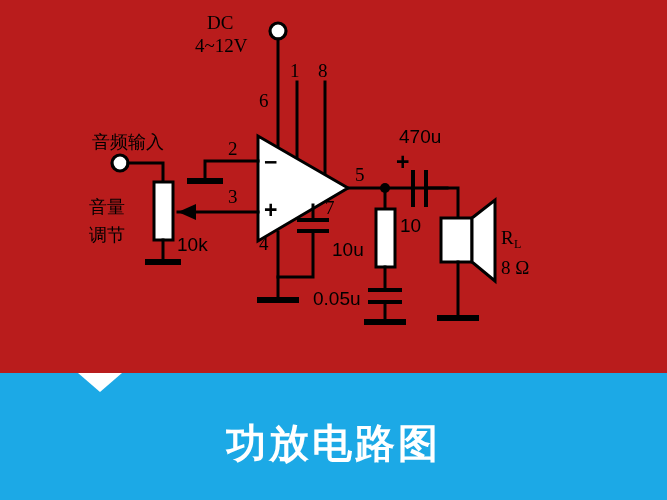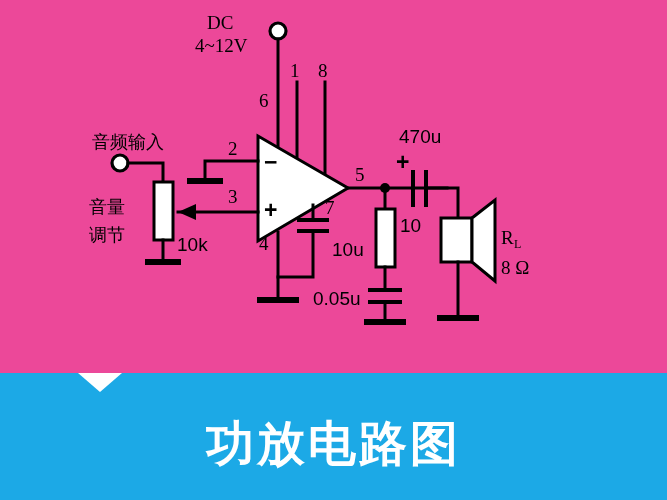--- a/index.html
+++ b/index.html
@@ -6,21 +6,21 @@
   html, body {
     margin: 0; padding: 0;
     width: 667px; height: 500px;
     background: #ffffff;
     font-family: "Liberation Sans", "DejaVu Sans", sans-serif;
     overflow: hidden;
   }
   #page {
     position: relative;
     width: 667px; height: 376px;
-    background: #ec4899;
+    background: #b91c1c;
   }
   #circuit-area {
     position: absolute;
     left: 0; top: 0;
     width: 667px; height: 360px;
   }
   #circuit-svg { display: block; width: 667px; height: 360px; }
 
   .wire { stroke: #000; stroke-width: 3; fill: none; stroke-linecap: square; }
   .body-outline { stroke: #000; stroke-width: 3; fill: #ffffff; }
@@ -79,21 +79,21 @@
   }
   #banner-title {
     position: absolute;
     left: 0; top: 0;
     width: 667px; height: 127px;
     display: flex;
     align-items: center;
     justify-content: center;
     color: #ffffff;
     font-family: "DejaVu Sans", "Liberation Sans", sans-serif;
-    font-size: 48px;
+    font-size: 40px;
     font-weight: bold;
     letter-spacing: 3px;
     padding-top: 14px;
   }
 </style>
 </head>
 <body>
 
 <div id="page">
 

